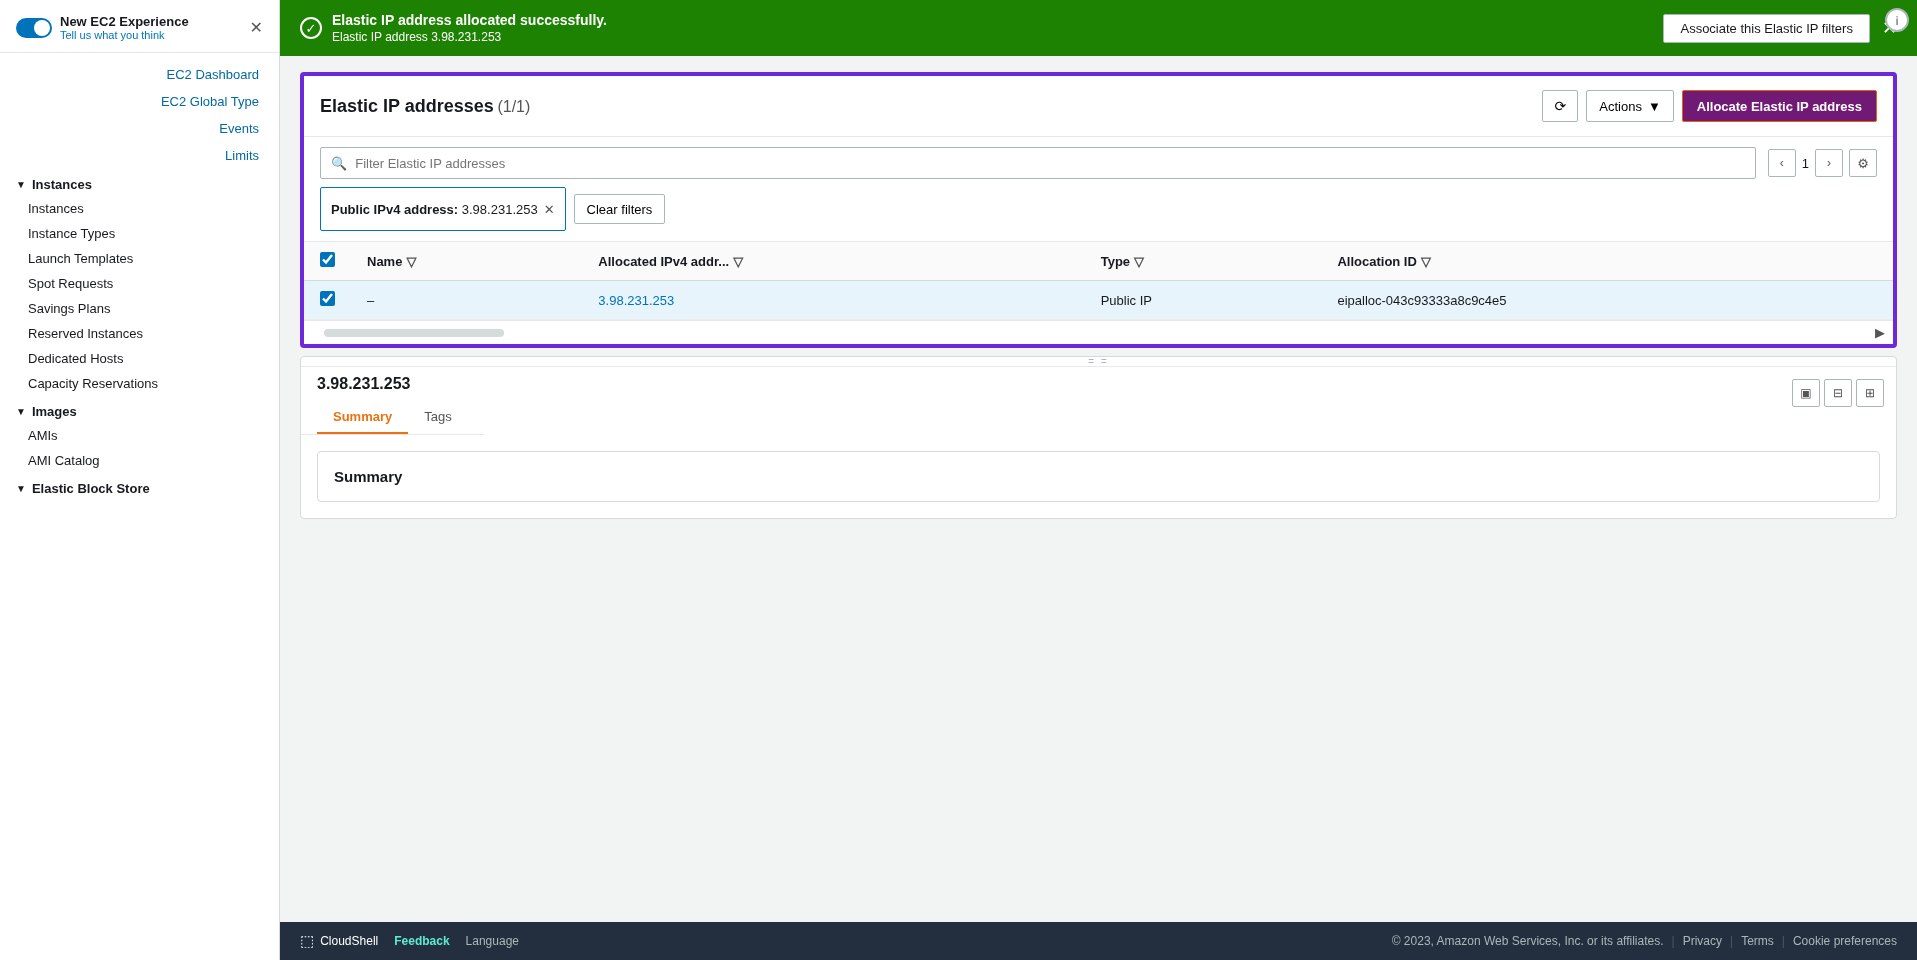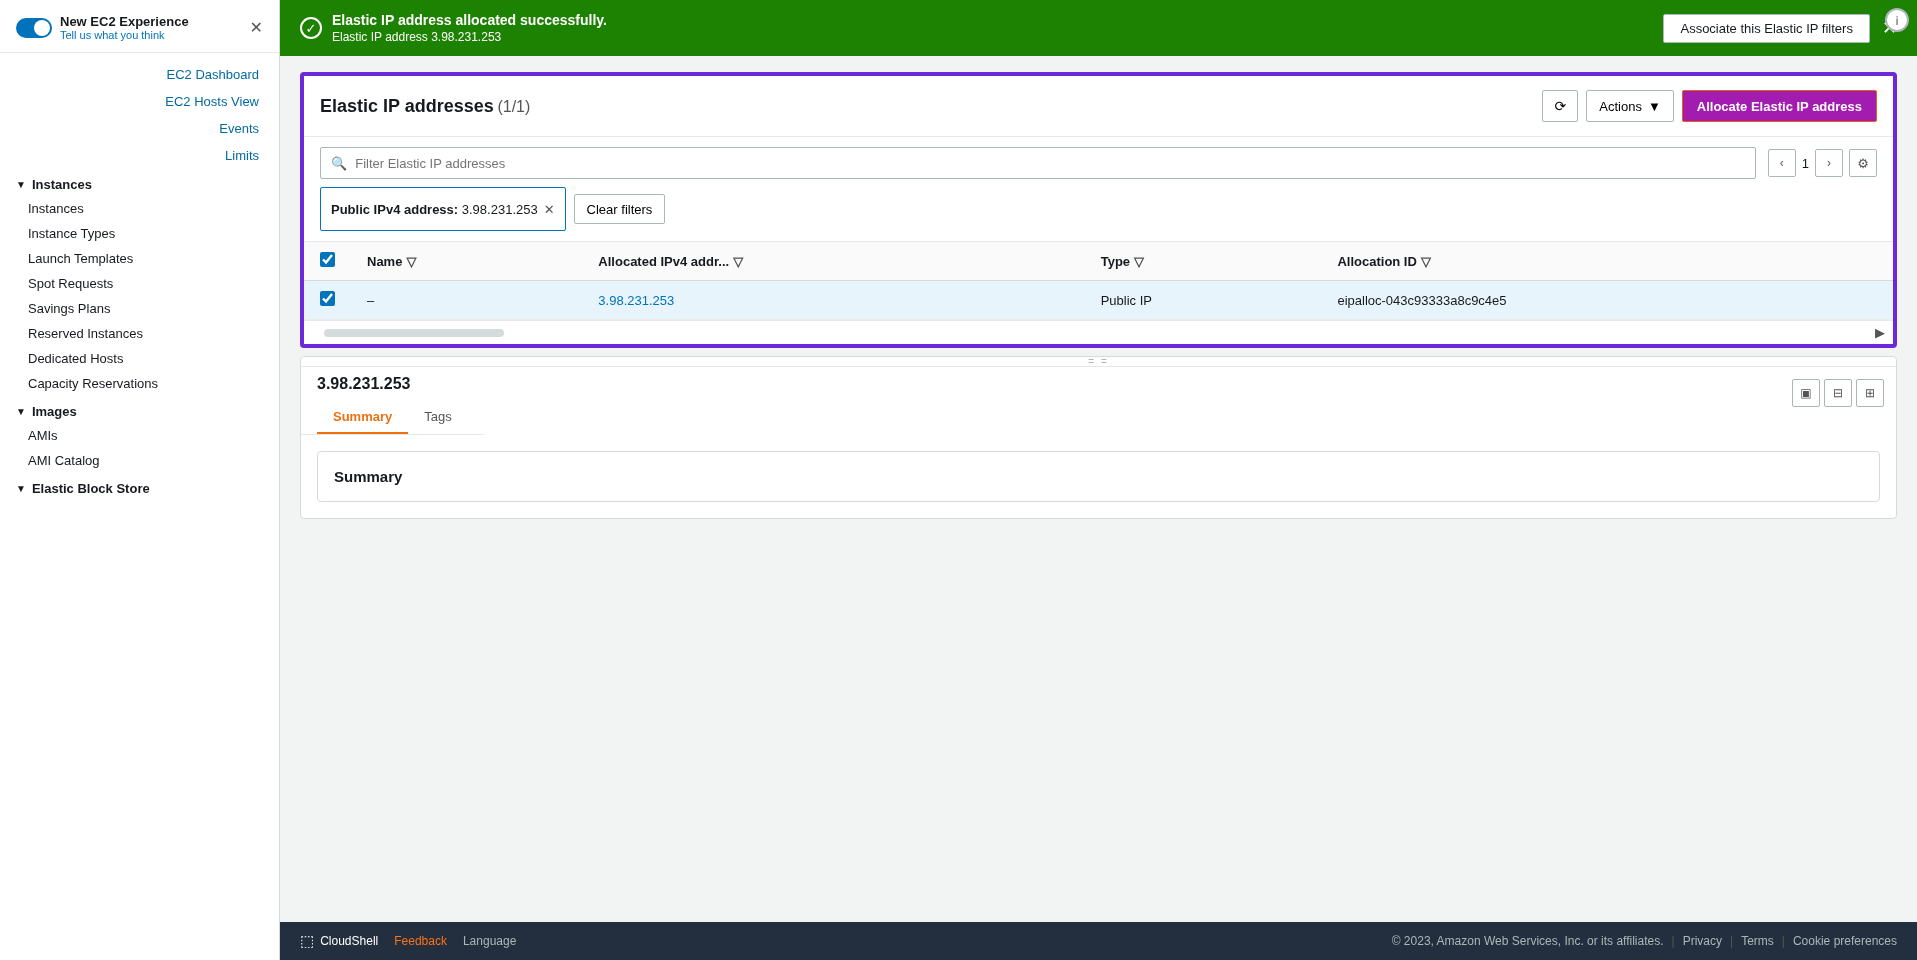--- a/index.html
+++ b/index.html
@@ -44,21 +44,21 @@
     
     .table-section { background: #fff; border: 4px solid #6d28d9; border-radius: 4px; }
 
     
     .page-header { padding: 14px 16px; display: flex; align-items: center; justify-content: space-between; border-bottom: 1px solid #e8e8e8; }
     .page-title { font-size: 18px; font-weight: 700; }
     .page-title-count { font-size: 16px; font-weight: 400; color: #555; }
     .header-actions { display: flex; align-items: center; gap: 8px; }
     .refresh-btn { width: 36px; height: 32px; border: 1px solid #aab7b8; border-radius: 2px; background: #fff; cursor: pointer; display: flex; align-items: center; justify-content: center; font-size: 14px; }
     .actions-btn { height: 32px; border: 1px solid #aab7b8; border-radius: 2px; background: #fff; cursor: pointer; padding: 0 12px; display: flex; align-items: center; gap: 6px; font-size: 13px; font-weight: 500; }
-    .allocate-btn { height: 32px; background: #a21caf; border: 1px solid #eb5f07; border-radius: 2px; color: #fff; cursor: pointer; padding: 0 14px; font-size: 13px; font-weight: 600; }
+    .allocate-btn { height: 32px; background: #701a75; border: 1px solid #eb5f07; border-radius: 2px; color: #fff; cursor: pointer; padding: 0 14px; font-size: 13px; font-weight: 600; }
 
     
     .filter-bar { padding: 10px 16px; border-bottom: 1px solid #e8e8e8; }
     .search-box { flex: 1; height: 32px; border: 1px solid #aab7b8; border-radius: 2px; display: flex; align-items: center; padding: 0 10px; gap: 8px; background: #fff; }
     .search-icon { color: #879596; font-size: 13px; }
     .search-input { border: none; outline: none; font-size: 13px; color: #879596; background: transparent; flex: 1; }
     .pagination-btn { width: 28px; height: 28px; border: 1px solid #aab7b8; border-radius: 2px; background: #fff; cursor: pointer; display: flex; align-items: center; justify-content: center; font-size: 12px; color: #555; }
     .pagination-num { font-size: 13px; }
     .settings-btn { width: 28px; height: 28px; border: 1px solid #aab7b8; border-radius: 2px; background: #fff; cursor: pointer; display: flex; align-items: center; justify-content: center; font-size: 13px; color: #555; }
 
@@ -125,21 +125,21 @@
           </div>
           <div>
             <div class="sidebar-header-title">New EC2 Experience</div>
             <div class="sidebar-header-subtitle">Tell us what you think</div>
           </div>
         </div>
         <button class="sidebar-close">✕</button>
       </div>
       <div class="sidebar-nav">
         <div class="nav-item">EC2 Dashboard</div>
-        <div class="nav-item">EC2 Hosts View</div>
+        <div class="nav-item">EC2 Global Type</div>
         <div class="nav-item">Events</div>
         <div class="nav-item">Limits</div>
         <div class="nav-section">
           <span class="arrow">▼</span>
           <span>Instances</span>
         </div>
         <div class="nav-child">Instances</div>
         <div class="nav-child">Instance Types</div>
         <div class="nav-child">Launch Templates</div>
         <div class="nav-child">Spot Requests</div>
@@ -301,21 +301,21 @@
         </div>
 
       </div>
 
       <div class="bottom-bar">
         <div class="bottom-bar-left">
           <div class="cloudshell-btn">
             <span style="font-size:15px;">⬚</span>
             <span>CloudShell</span>
           </div>
-          <span style="cursor:pointer; color:#f97316;">Feedback</span>
+          <span style="cursor:pointer; color:#5eead4;font-weight:bold;">Feedback</span>
           <span style="cursor:pointer; color:#aab7b8;">Language</span>
         </div>
         <div class="bottom-bar-right">
           <span>© 2023, Amazon Web Services, Inc. or its affiliates.</span>
           <span class="bottom-separator">|</span>
           <a class="bottom-bar-link">Privacy</a>
           <span class="bottom-separator">|</span>
           <a class="bottom-bar-link">Terms</a>
           <span class="bottom-separator">|</span>
           <a class="bottom-bar-link">Cookie preferences</a>

